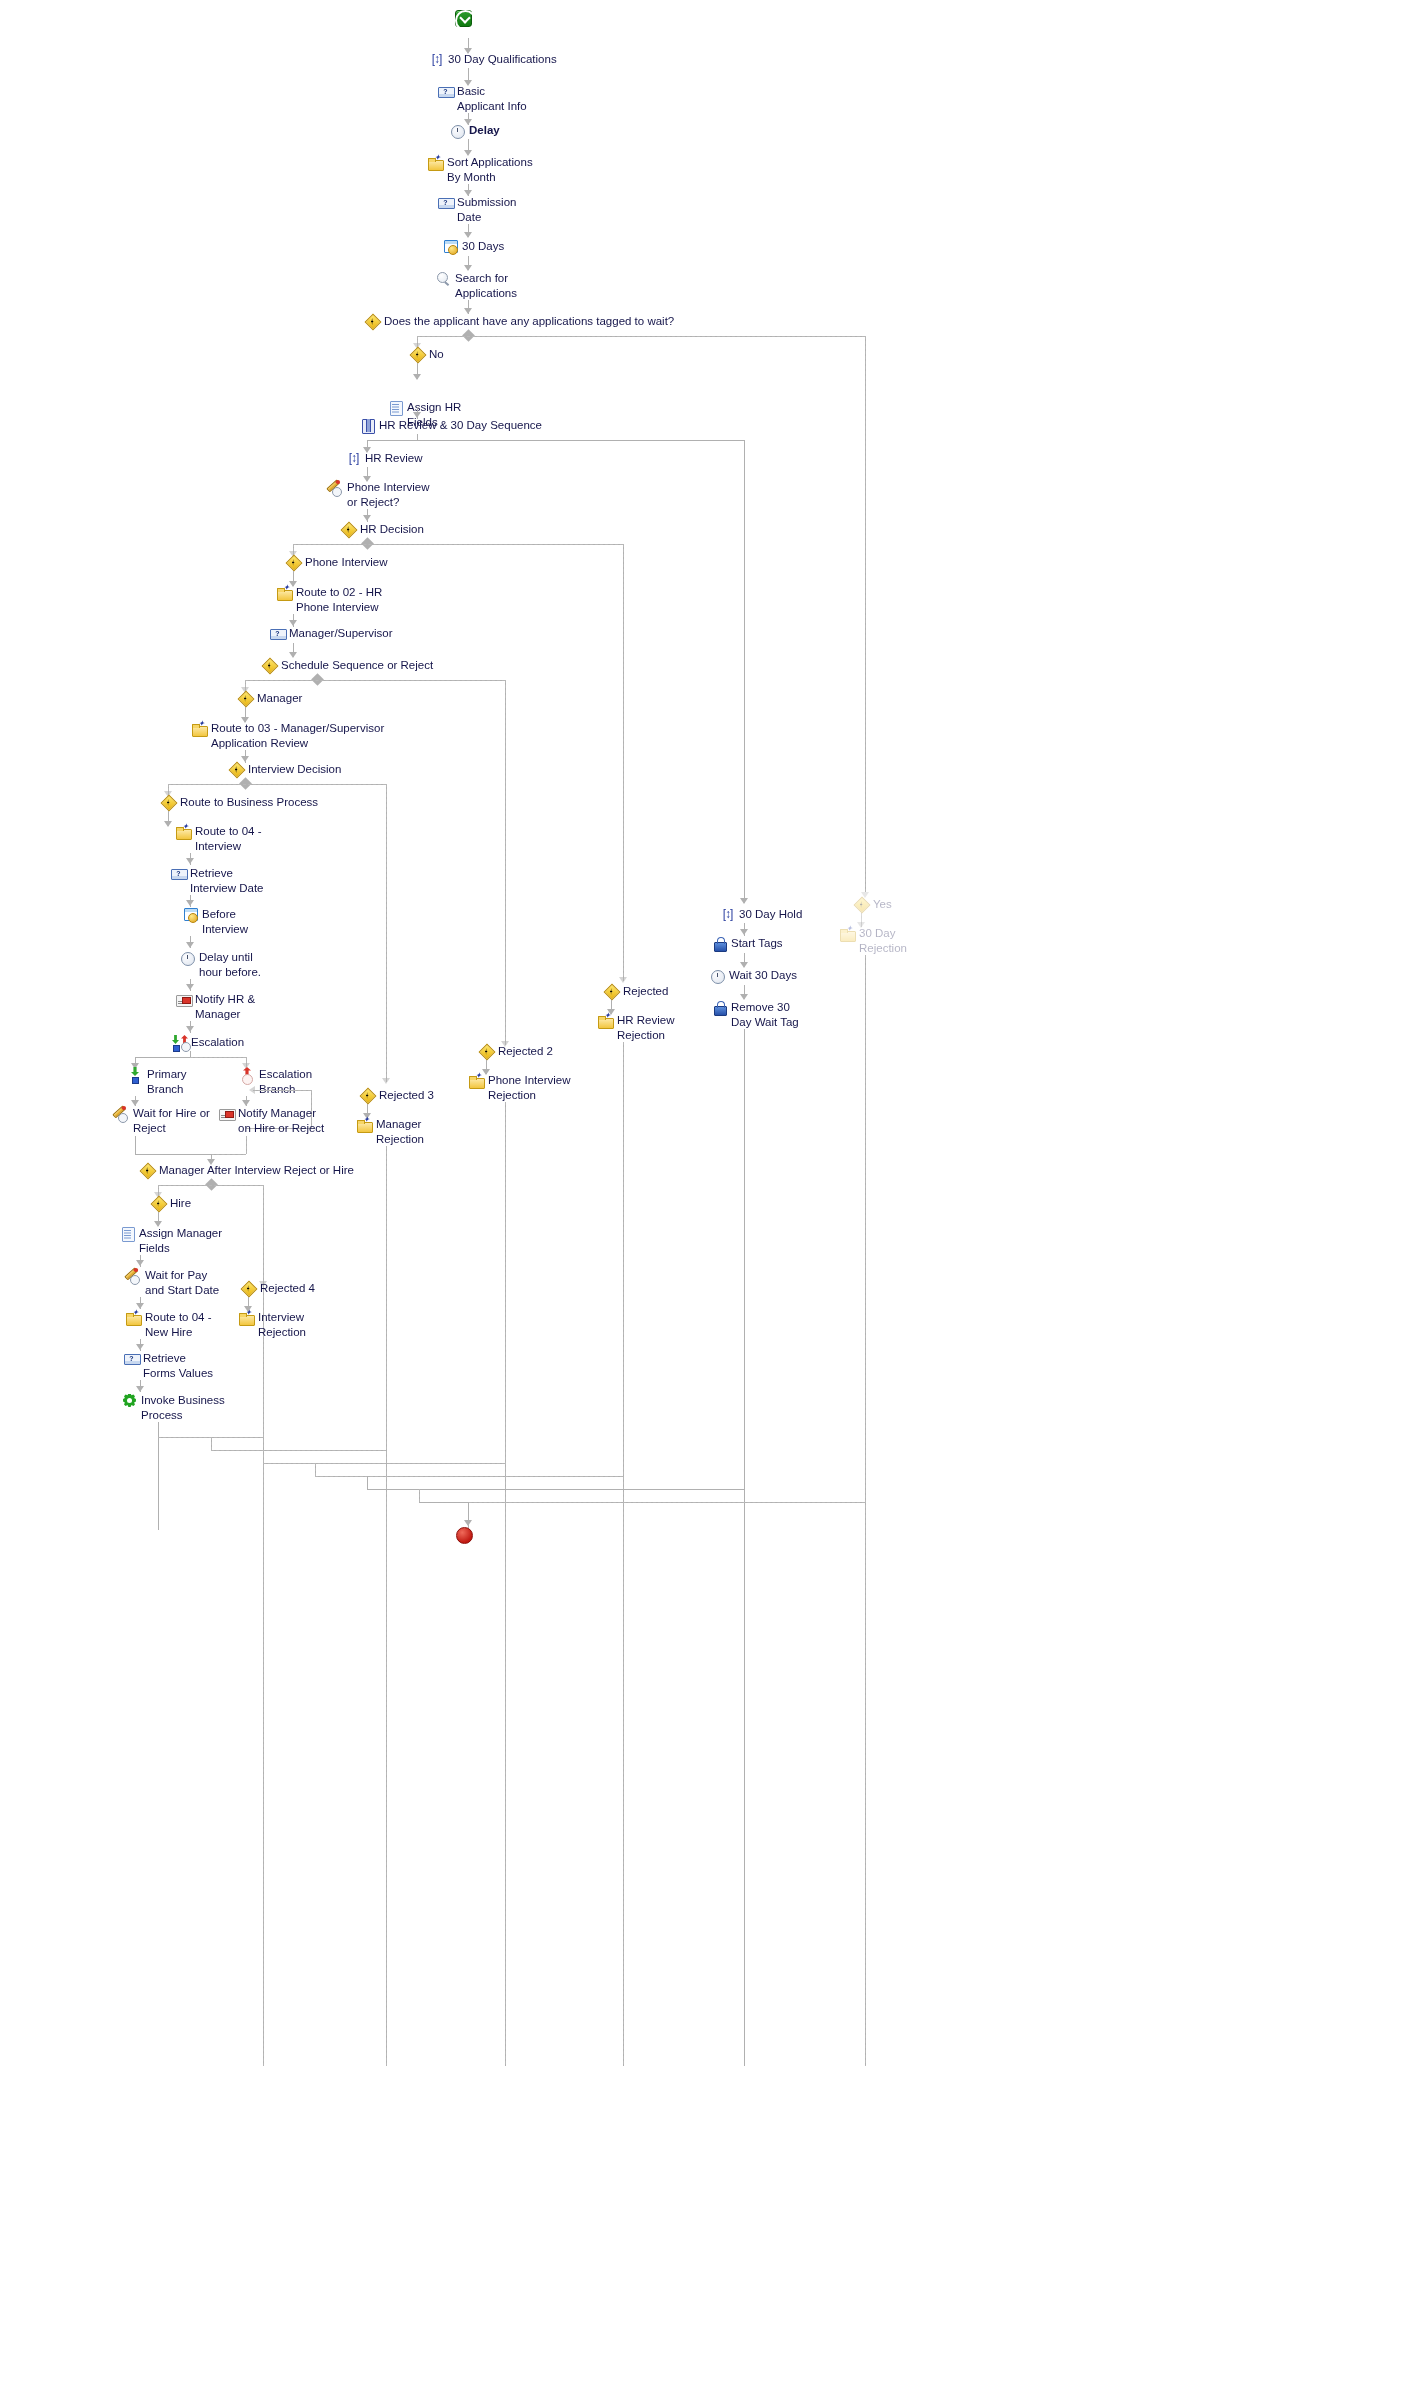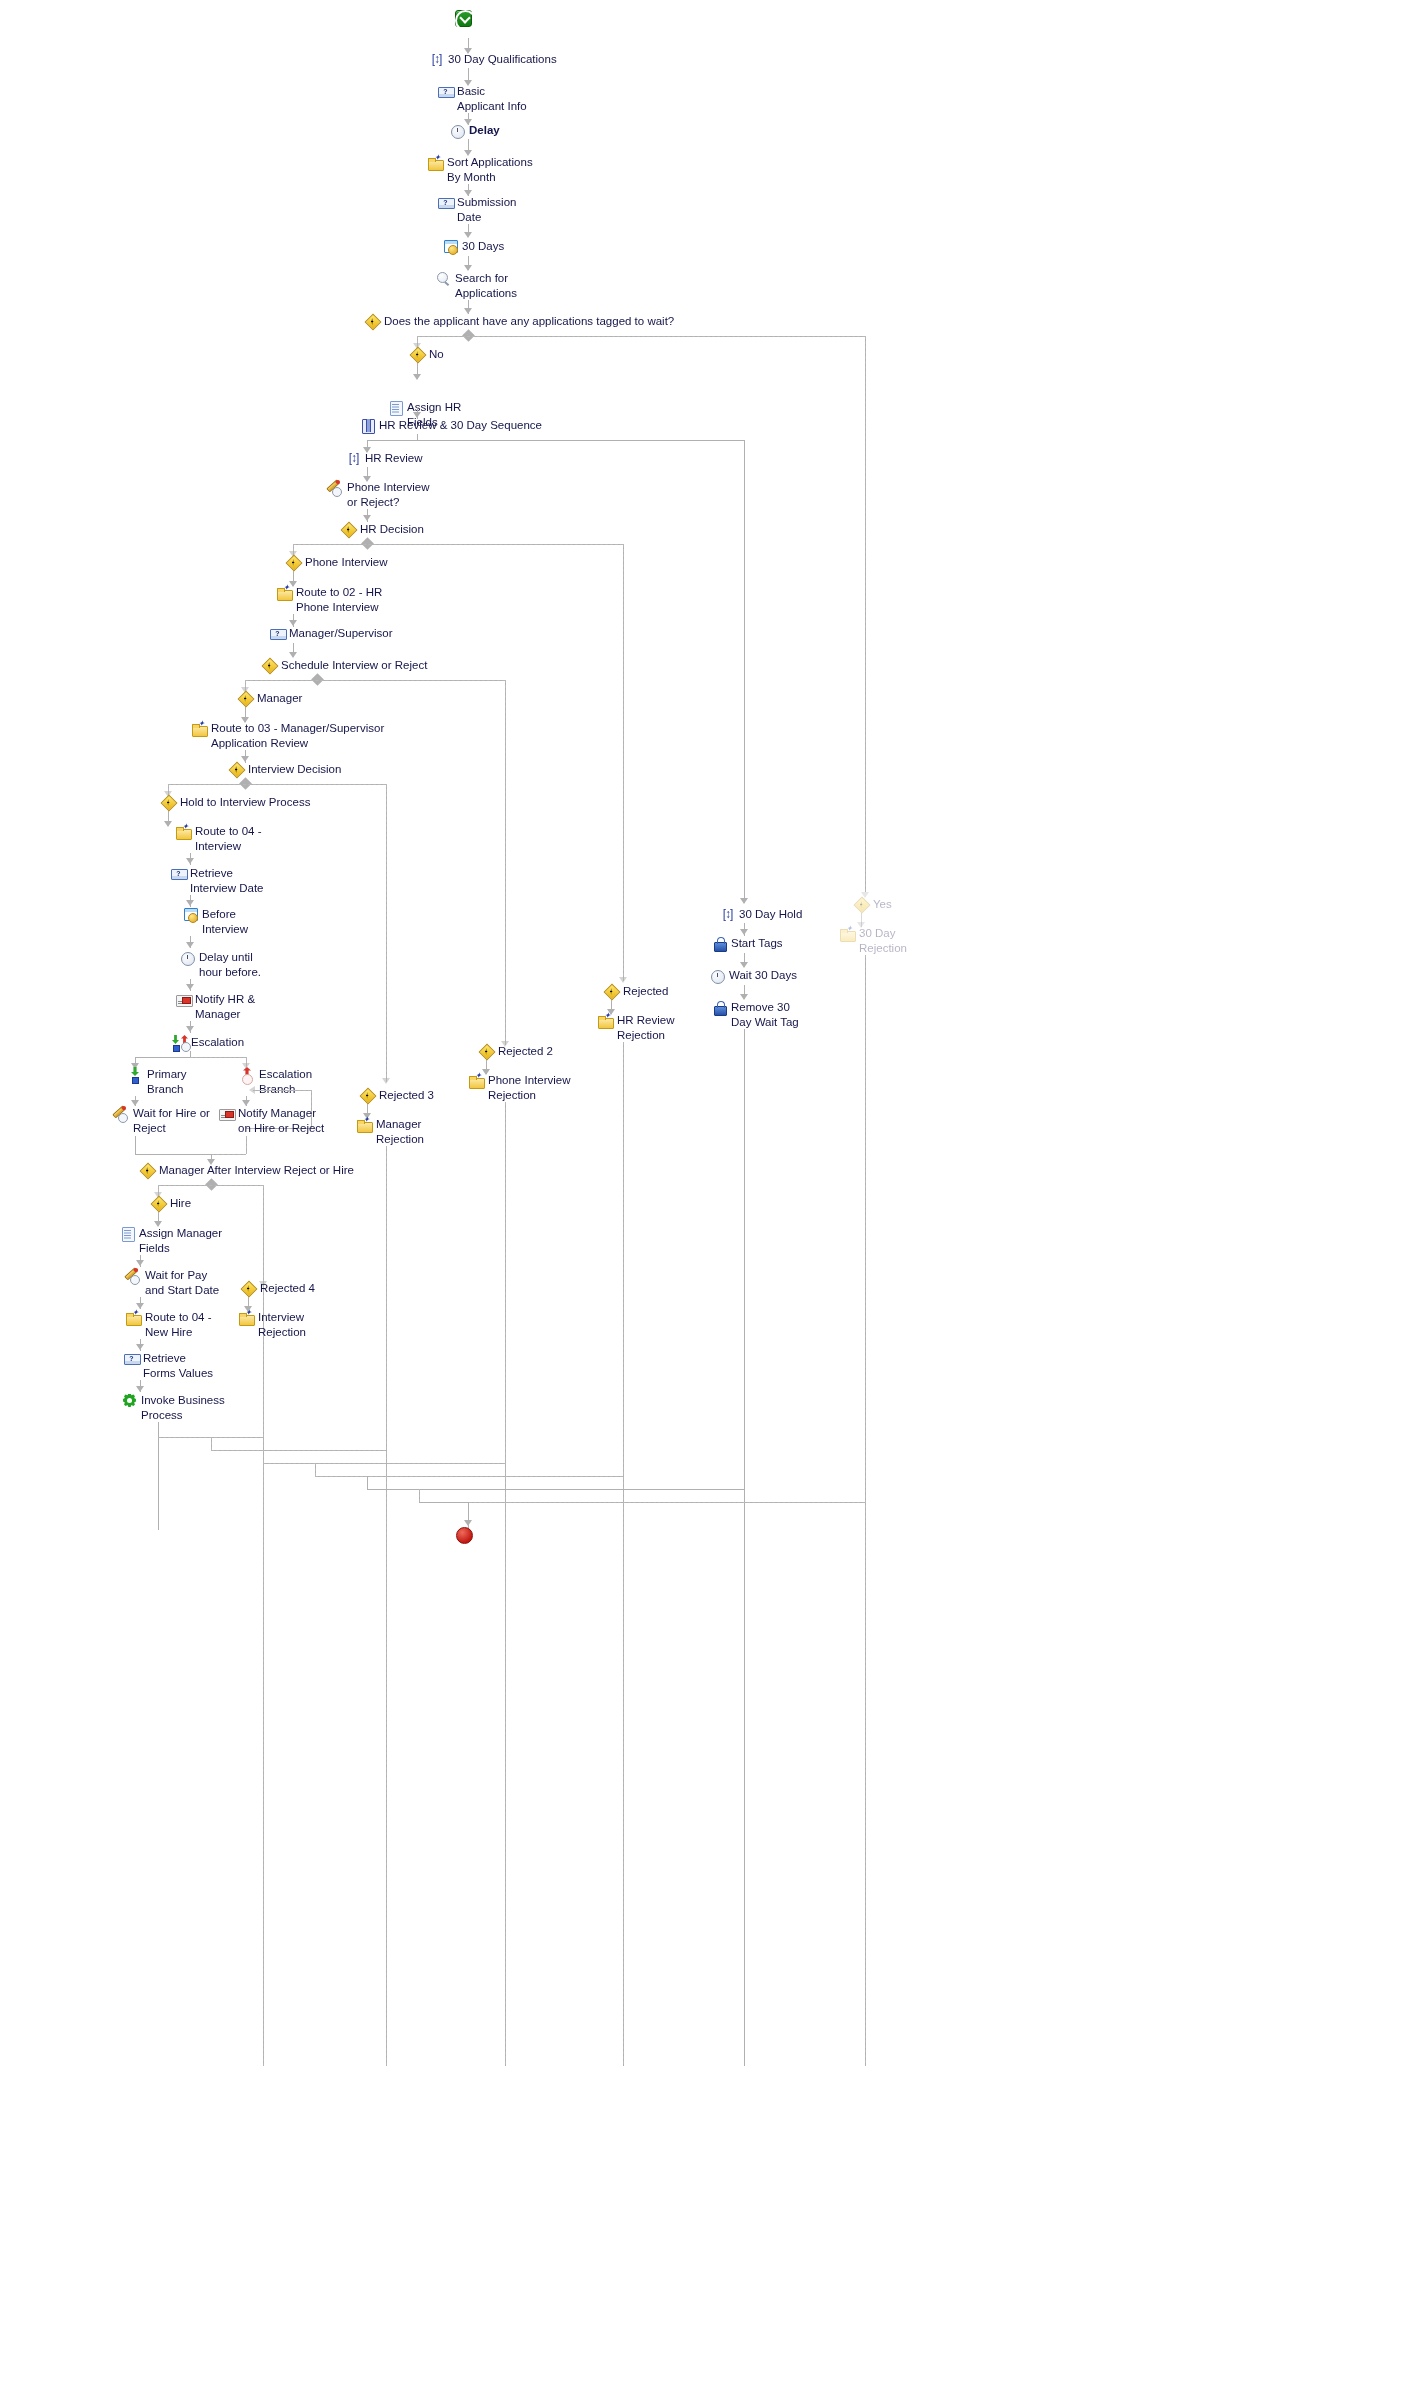--- a/index.html
+++ b/index.html
@@ -443,21 +443,21 @@
 
   <div class="node" style="left:270px;top:626px;">
     <span class="ico i-field"></span>
     <span class="lbl">Manager/Supervisor</span>
   </div>
   <div class="ln v" style="left:293px;top:643px;height:14px;"></div>
   <div class="arrow" style="left:289px;top:652px;"></div>
 
   <div class="node" style="left:262px;top:658px;">
     <span class="ico i-diamond"></span>
-    <span class="lbl">Schedule Interview or Reject</span>
+    <span class="lbl">Schedule Sequence or Reject</span>
   </div>
   <div class="ln v" style="left:317px;top:674px;height:6px;"></div>
   <div class="splitter" style="left:313px;top:675px;"></div>
   <div class="ln dash-h" style="left:245px;top:680px;width:260px;"></div>
   <div class="ln dash-v" style="left:245px;top:680px;height:11px;"></div>
   <div class="arrow" style="left:241px;top:687px;opacity:.55;"></div>
   <div class="ln dash-v" style="left:505px;top:680px;height:365px;"></div>
   <div class="arrow" style="left:501px;top:1041px;opacity:.55;"></div>
 
   <div class="node" style="left:238px;top:691px;">
@@ -482,21 +482,21 @@
   <div class="ln v" style="left:245px;top:778px;height:6px;"></div>
   <div class="splitter" style="left:241px;top:779px;"></div>
   <div class="ln dash-h" style="left:168px;top:784px;width:218px;"></div>
   <div class="ln dash-v" style="left:168px;top:784px;height:11px;"></div>
   <div class="arrow" style="left:164px;top:791px;opacity:.55;"></div>
   <div class="ln dash-v" style="left:386px;top:784px;height:298px;"></div>
   <div class="arrow" style="left:382px;top:1078px;opacity:.55;"></div>
 
   <div class="node" style="left:161px;top:795px;">
     <span class="ico i-diamond small"></span>
-    <span class="lbl">Hold to Interview Process</span>
+    <span class="lbl">Route to Business Process</span>
   </div>
   <div class="ln v" style="left:168px;top:811px;height:15px;"></div>
   <div class="arrow" style="left:164px;top:821px;"></div>
 
   <div class="node" style="left:176px;top:824px;">
     <span class="ico i-folder"><i class="spark">✦</i></span>
     <span class="lbl">Route to 04 -
 Interview</span>
   </div>
   <div class="ln v" style="left:190px;top:853px;height:12px;"></div>

